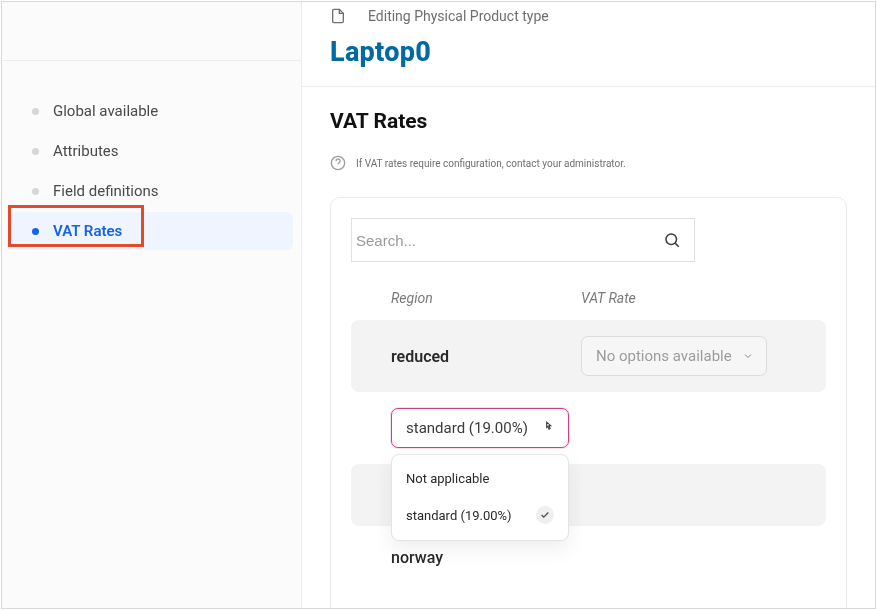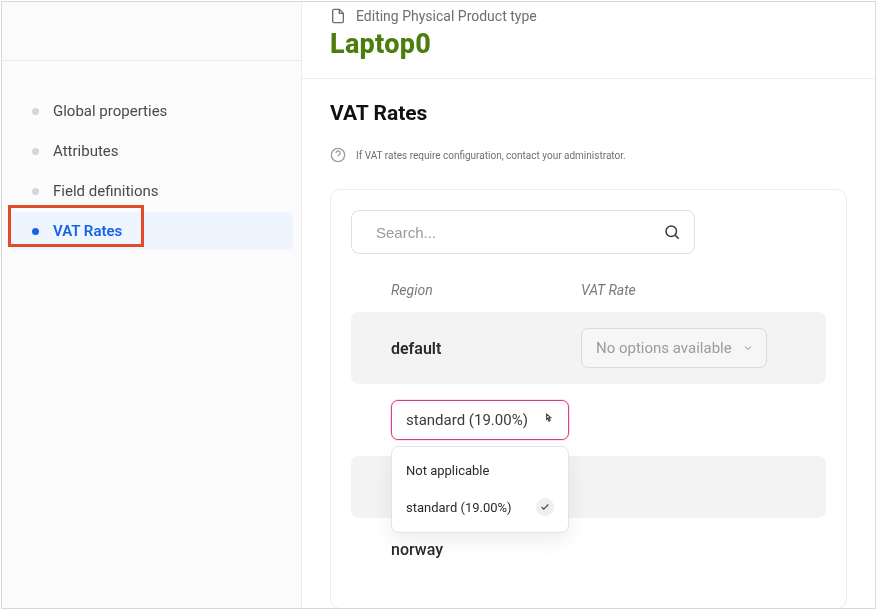--- a/index.html
+++ b/index.html
@@ -73,34 +73,34 @@
     
     .main {
       flex: 1;
       background: #fff;
       padding: 0 28px 28px 28px;
       overflow: auto;
     }
     .header-row {
       display: flex;
       align-items: center;
-      gap: 10px;
+      gap: 22px;
       padding-top: 6px;
       color: #6e6e6e;
       font-size: 14px;
     }
     .doc-icon {
       width: 16px; height: 16px; flex-shrink: 0;
       color: #6e6e6e;
     }
     .product-title {
       font-size: 27px;
       font-weight: 800;
-      margin-top: 4px;
-      color: #4d7c0f;
+      margin-top: 12px;
+      color: #0369a1;
       letter-spacing: 0.3px;
     }
     .main-divider {
       height: 1px;
       background: #ececec;
       margin: 18px -28px 22px -28px;
     }
     .section-title {
       font-size: 21px;
       font-weight: 700;
@@ -126,22 +126,22 @@
     }
     .search-wrap {
       position: relative;
       width: 344px;
       margin-bottom: 18px;
     }
     .search-input {
       width: 100%;
       height: 44px;
       border: 1px solid #e0e0e0;
-      border-radius: 8px;
-      padding: 0 44px 0 24px;
+      border-radius: 0;
+      padding: 0 44px 0 4px;
       font-size: 15px;
       color: #333;
       outline: none;
     }
     .search-input::placeholder { color: #9a9a9a; }
     .search-icon-pos {
       position: absolute;
       right: 14px; top: 50%; transform: translateY(-50%);
       width: 18px; height: 18px; color: #3a3a3a;
     }
@@ -233,21 +233,21 @@
 </head>
 <body>
 
 <div class="page-frame">
 
   <aside class="sidebar">
     <div class="sidebar-top-divider"></div>
     <div class="side-items">
       <div class="side-item">
         <span class="dot"></span>
-        <span>Global properties</span>
+        <span>Global available</span>
       </div>
       <div class="side-item">
         <span class="dot"></span>
         <span>Attributes</span>
       </div>
       <div class="side-item">
         <span class="dot"></span>
         <span>Field definitions</span>
       </div>
       <div class="side-item active highlighted">
@@ -290,21 +290,21 @@
             <line x1="21" y1="21" x2="16.5" y2="16.5"></line>
           </svg>
       </div>
 
       <div class="tbl-head">
         <div class="col-region">Region</div>
         <div class="col-rate">VAT Rate</div>
       </div>
 
       <div class="tbl-row shade">
-        <div class="region-label strong">default</div>
+        <div class="region-label strong">reduced</div>
         <div class="rate-cell">
           <div class="select-box disabled">
             <span>No options available</span>
             <svg class="chevron" viewBox="0 0 24 24" fill="none" stroke="currentColor" stroke-width="2">
                 <polyline points="6 9 12 15 18 9"></polyline>
               </svg>
           </div>
         </div>
       </div>
 

